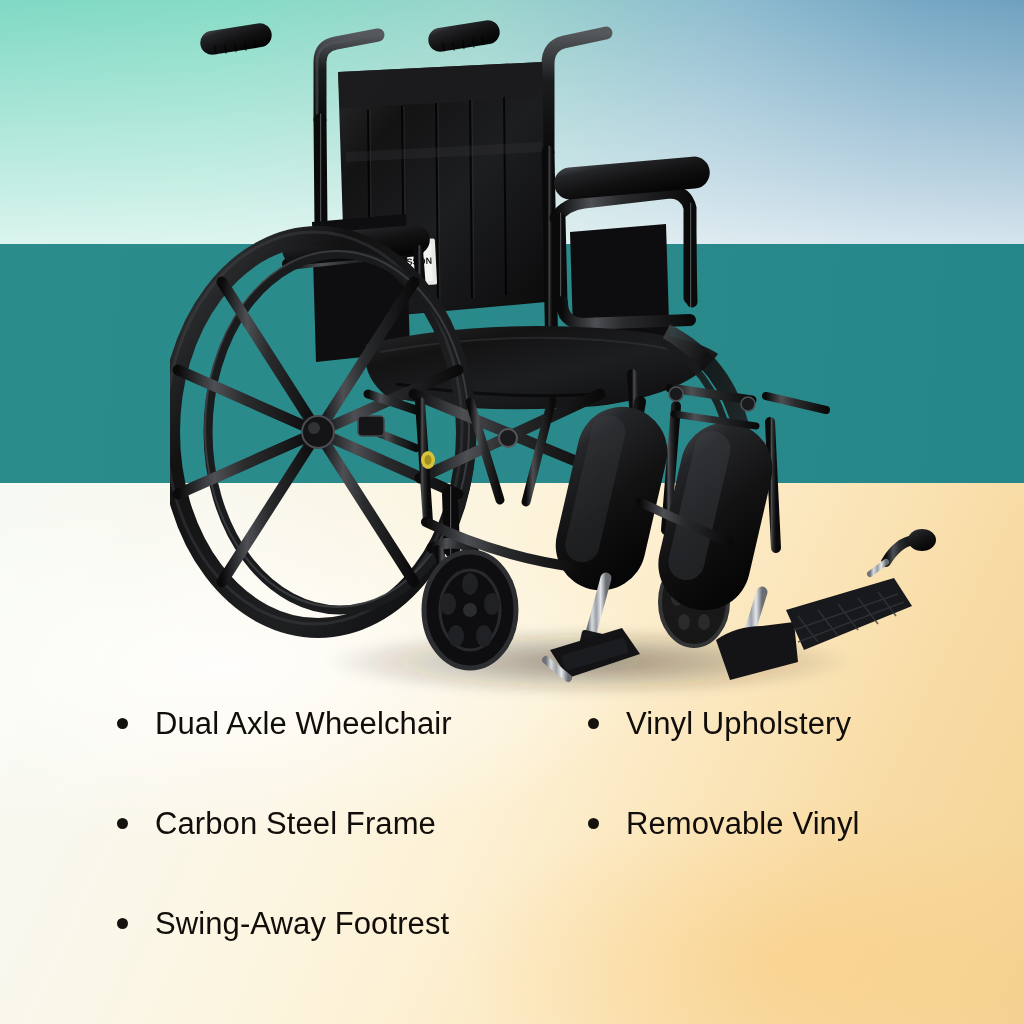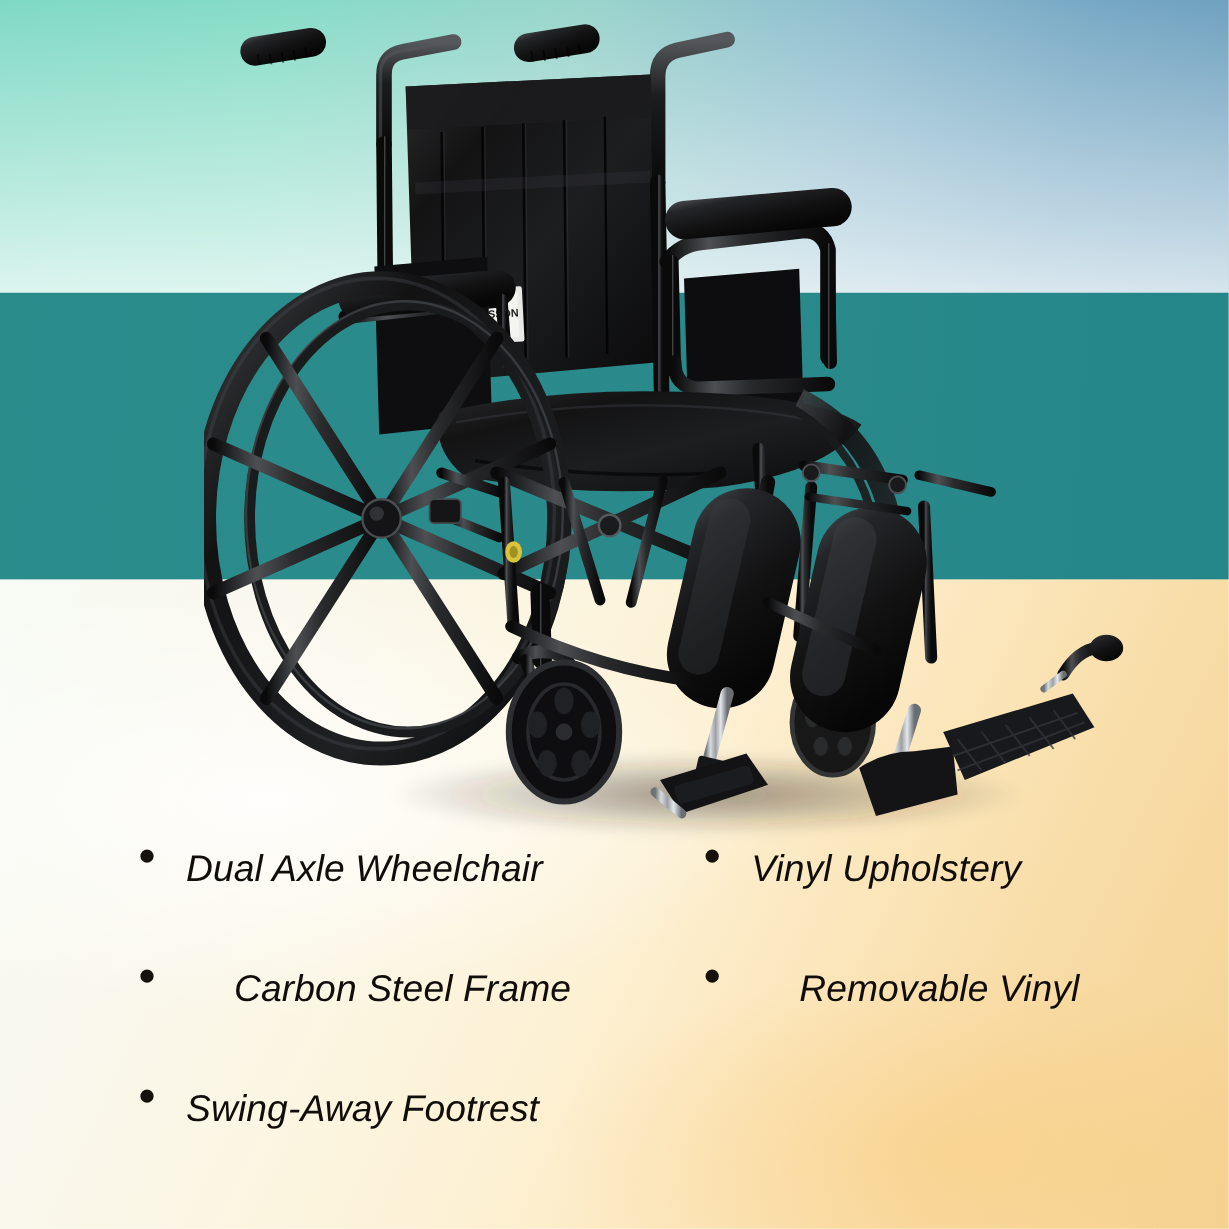--- a/index.html
+++ b/index.html
@@ -44,39 +44,38 @@
     position:absolute;left:170px;top:2px;
     width:800px;height:700px;
   }
   #product svg{display:block;width:100%;height:100%;}
 
   
   #features{
     position:absolute;left:0;top:672px;width:1024px;height:300px;
   }
   .feat{
-    position:absolute;display:flex;
+    position:absolute;display:flex;align-items:center;
     white-space:nowrap;
-    font-style:italic;
   }
   .feat .dot{
     width:11px;height:11px;border-radius:50%;
     background:#15120e;flex:0 0 auto;
   }
   .feat .lbl{
     margin-left:27px;
     font-size:31px;
     line-height:1;
     color:#100d0a;
     letter-spacing:.1px;
   }
   .col-l{left:117px;}
   .col-r{left:588px;}
   .row-1{top:36px;}
-  .row-2{top:136px;gap:40px;}
+  .row-2{top:136px;}
   .row-3{top:236px;}
 </style>
 </head>
 <body>
 
 <div id="page">
 
   <div class="band" id="band-top"></div>
   <div class="band" id="band-mid"></div>
   <div class="band" id="band-bot"></div>

